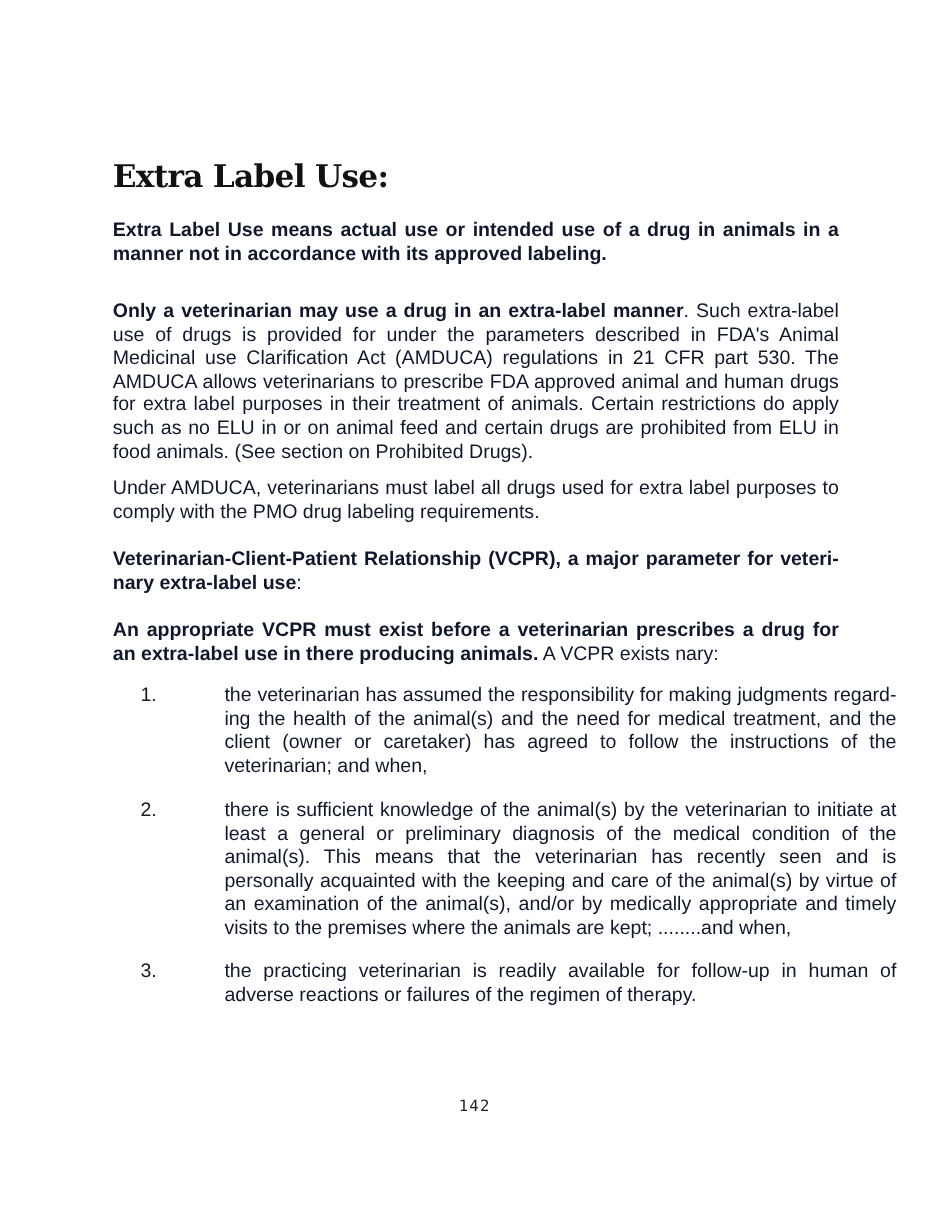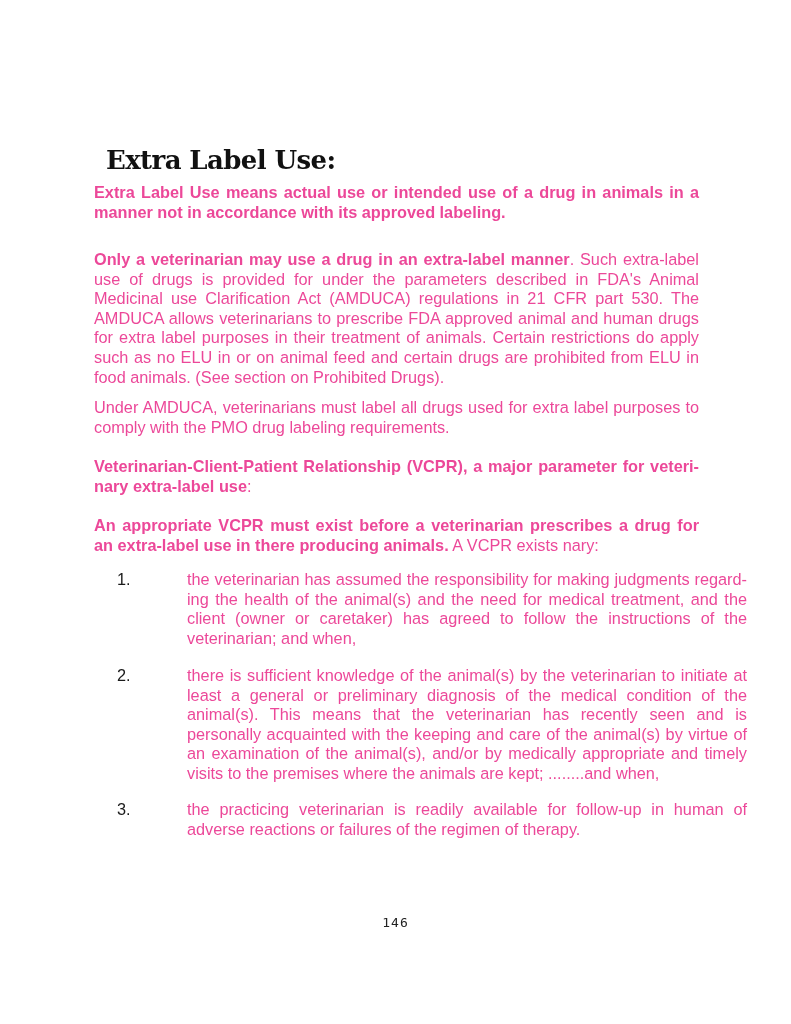--- a/index.html
+++ b/index.html
@@ -17,36 +17,36 @@
     .page {
       position: absolute;
       left: 94px;
       top: 0;
       width: 605px;
     }
     .heading {
       position: absolute;
       top: 131px;
       left: 0;
-      margin: 12px;
+      margin: 0;
       font-family: "DejaVu Serif", "Liberation Serif", serif;
       font-weight: bold;
       font-size: 26px;
       line-height: 34px;
       letter-spacing: -0.6px;
       color: #111;
       white-space: nowrap;
     }
     .body-text {
       font-family: "Liberation Sans", sans-serif;
       font-size: 16.3px;
       line-height: 19.6px;
       text-align: justify;
       margin: 0;
-      color: #ec4899;
+      color: #0f172a;
     }
     .b { font-weight: bold; }
     .para {
       position: absolute;
       left: 0;
       width: 605px;
     }
     .p1 { top: 183px; }
     .p2 { top: 250px; }
     .p3 { top: 398px; }
@@ -124,13 +124,13 @@
       <p class="item-text body-text">there is sufficient knowledge of the animal(s) by the veterinarian to initiate at least a general or preliminary diagnosis of the medical condition of the animal(s). This means that the veterinarian has recently seen and is personally acquainted with the keeping and care of the animal(s) by virtue of an examination of the animal(s), and/or by medically appropriate and timely visits to the premises where the animals are kept; ........and when,</p>
     </li>
     <li class="list-item li3">
       <span class="num">3.</span>
       <p class="item-text body-text">the practicing veterinarian is readily available for follow-up in human of adverse reactions or failures of the regimen of therapy.</p>
     </li>
   </ol>
 
 </div>
 
-<div class="page-number">146</div>
+<div class="page-number">142</div>
 
 </body></html>

